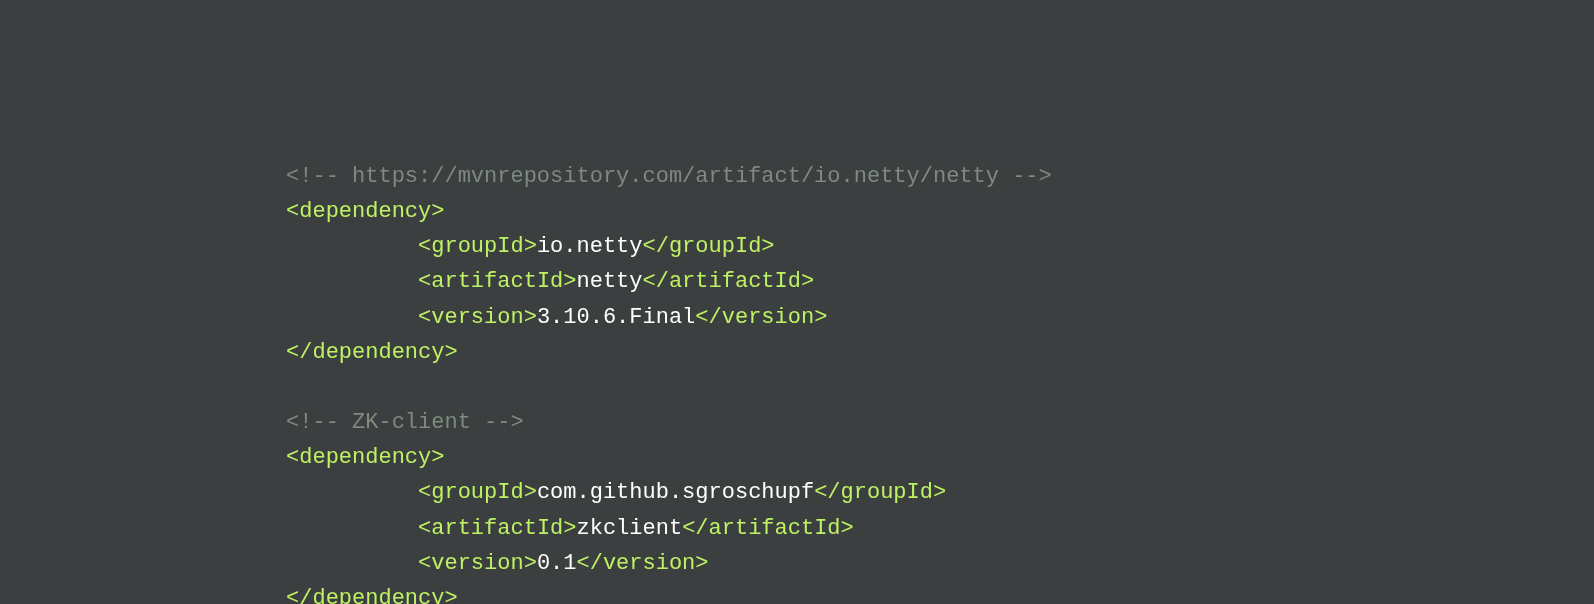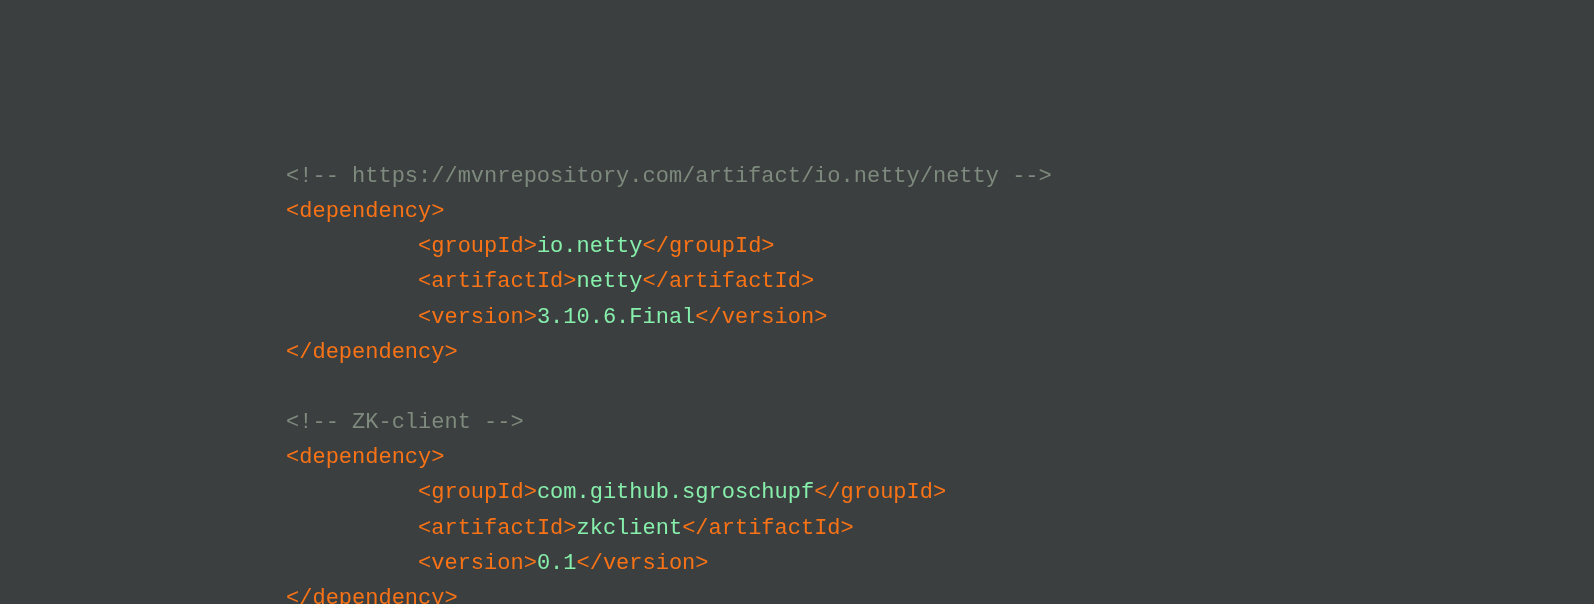--- a/index.html
+++ b/index.html
@@ -8,22 +8,22 @@
     background: #3c3f3f;
     font-family: "Menlo", "Consolas", "Courier New", monospace;
     font-size: 22px;
     line-height: 1.6;
     color: #e6e1cf;
     white-space: pre;
     overflow: hidden;
   }
   .line { display: block; }
   .comment { color: #7d8a7d; }
-  .tag     { color: #f97316; margin-top: 28px; }
-  .text    { color: #86efac; }
+  .tag     { color: #bef264; margin-top: 28px; }
+  .text    { color: #ffffff; }
   .ind3 { padding-left: 20ch; }
   .ind4 { padding-left: 30ch; }
 </style>
 </head>
 <body>
 
 
 
 <div id="code"><div class="line ind3"><span class="comment">&lt;!-- https://mvnrepository.com/artifact/io.netty/netty --&gt;</span></div><div class="line ind3"><span class="tag">&lt;dependency&gt;</span></div><div class="line ind4"><span class="tag">&lt;groupId&gt;</span><span class="text">io.netty</span><span class="tag">&lt;/groupId&gt;</span></div><div class="line ind4"><span class="tag">&lt;artifactId&gt;</span><span class="text">netty</span><span class="tag">&lt;/artifactId&gt;</span></div><div class="line ind4"><span class="tag">&lt;version&gt;</span><span class="text">3.10.6.Final</span><span class="tag">&lt;/version&gt;</span></div><div class="line ind3"><span class="tag">&lt;/dependency&gt;</span></div><div class="line ind3"><span class="text"> </span></div><div class="line ind3"><span class="comment">&lt;!-- ZK-client --&gt;</span></div><div class="line ind3"><span class="tag">&lt;dependency&gt;</span></div><div class="line ind4"><span class="tag">&lt;groupId&gt;</span><span class="text">com.github.sgroschupf</span><span class="tag">&lt;/groupId&gt;</span></div><div class="line ind4"><span class="tag">&lt;artifactId&gt;</span><span class="text">zkclient</span><span class="tag">&lt;/artifactId&gt;</span></div><div class="line ind4"><span class="tag">&lt;version&gt;</span><span class="text">0.1</span><span class="tag">&lt;/version&gt;</span></div><div class="line ind3"><span class="tag">&lt;/dependency&gt;</span></div></div>
 

